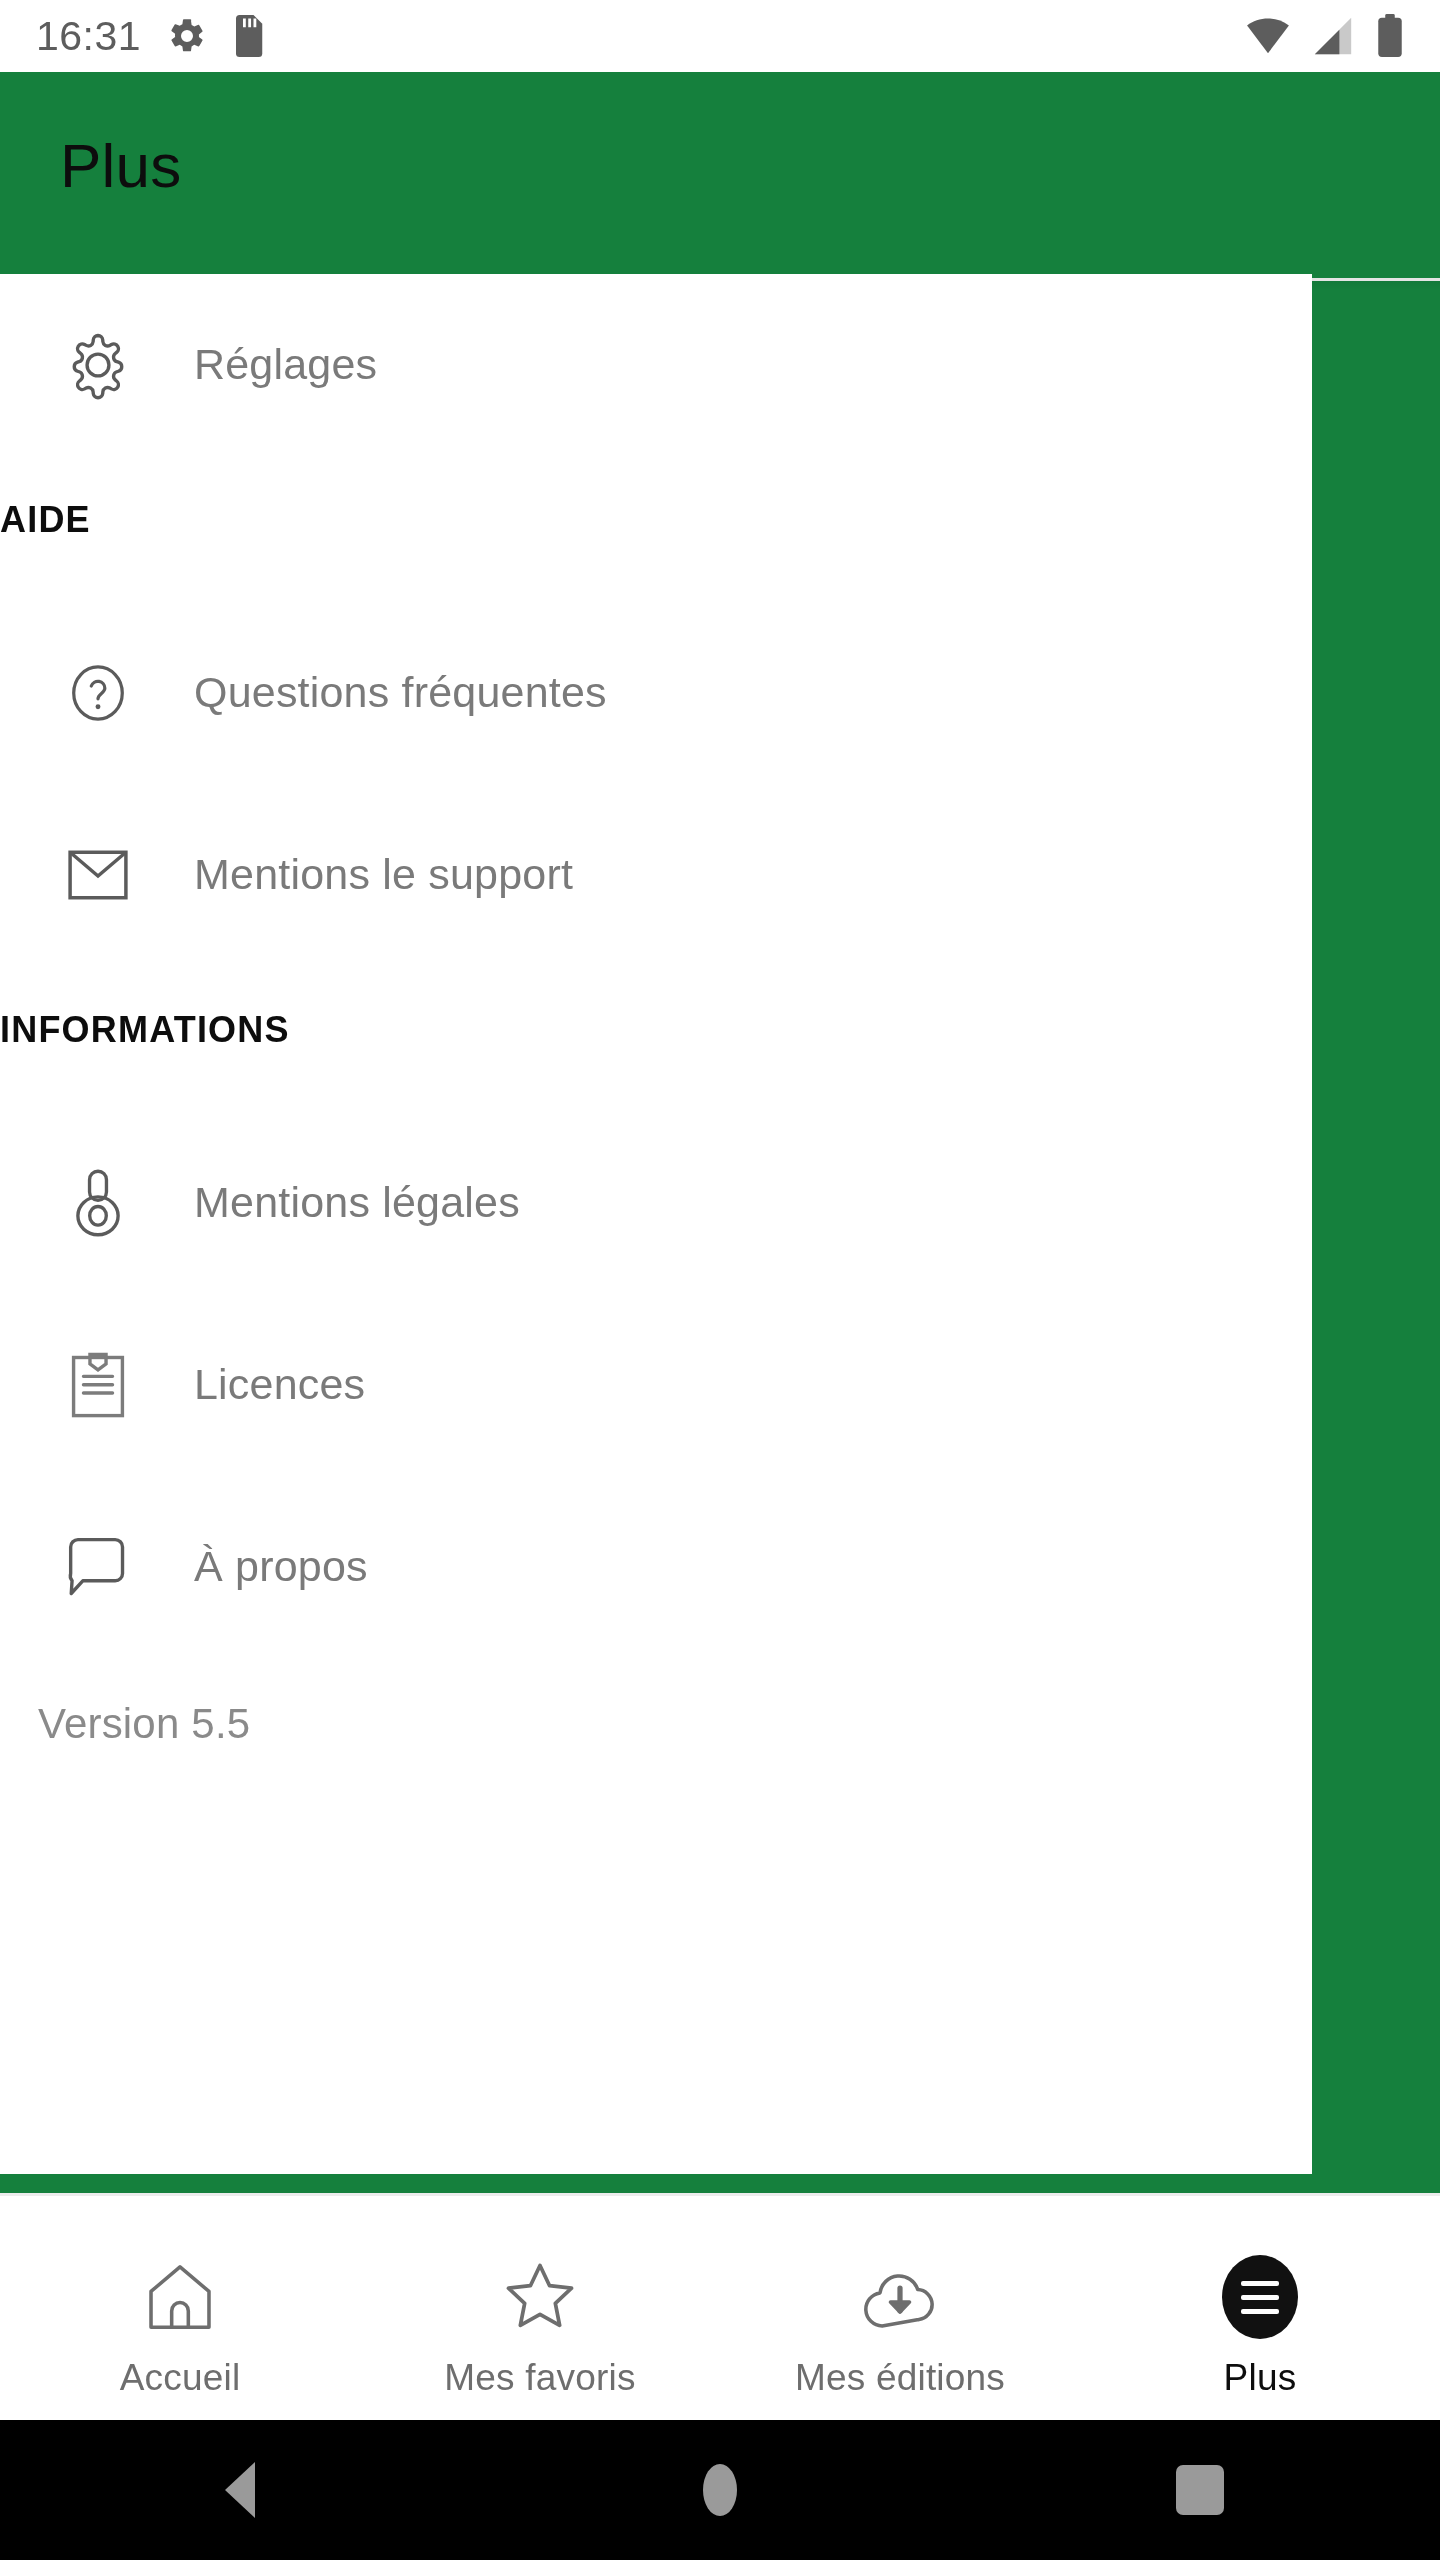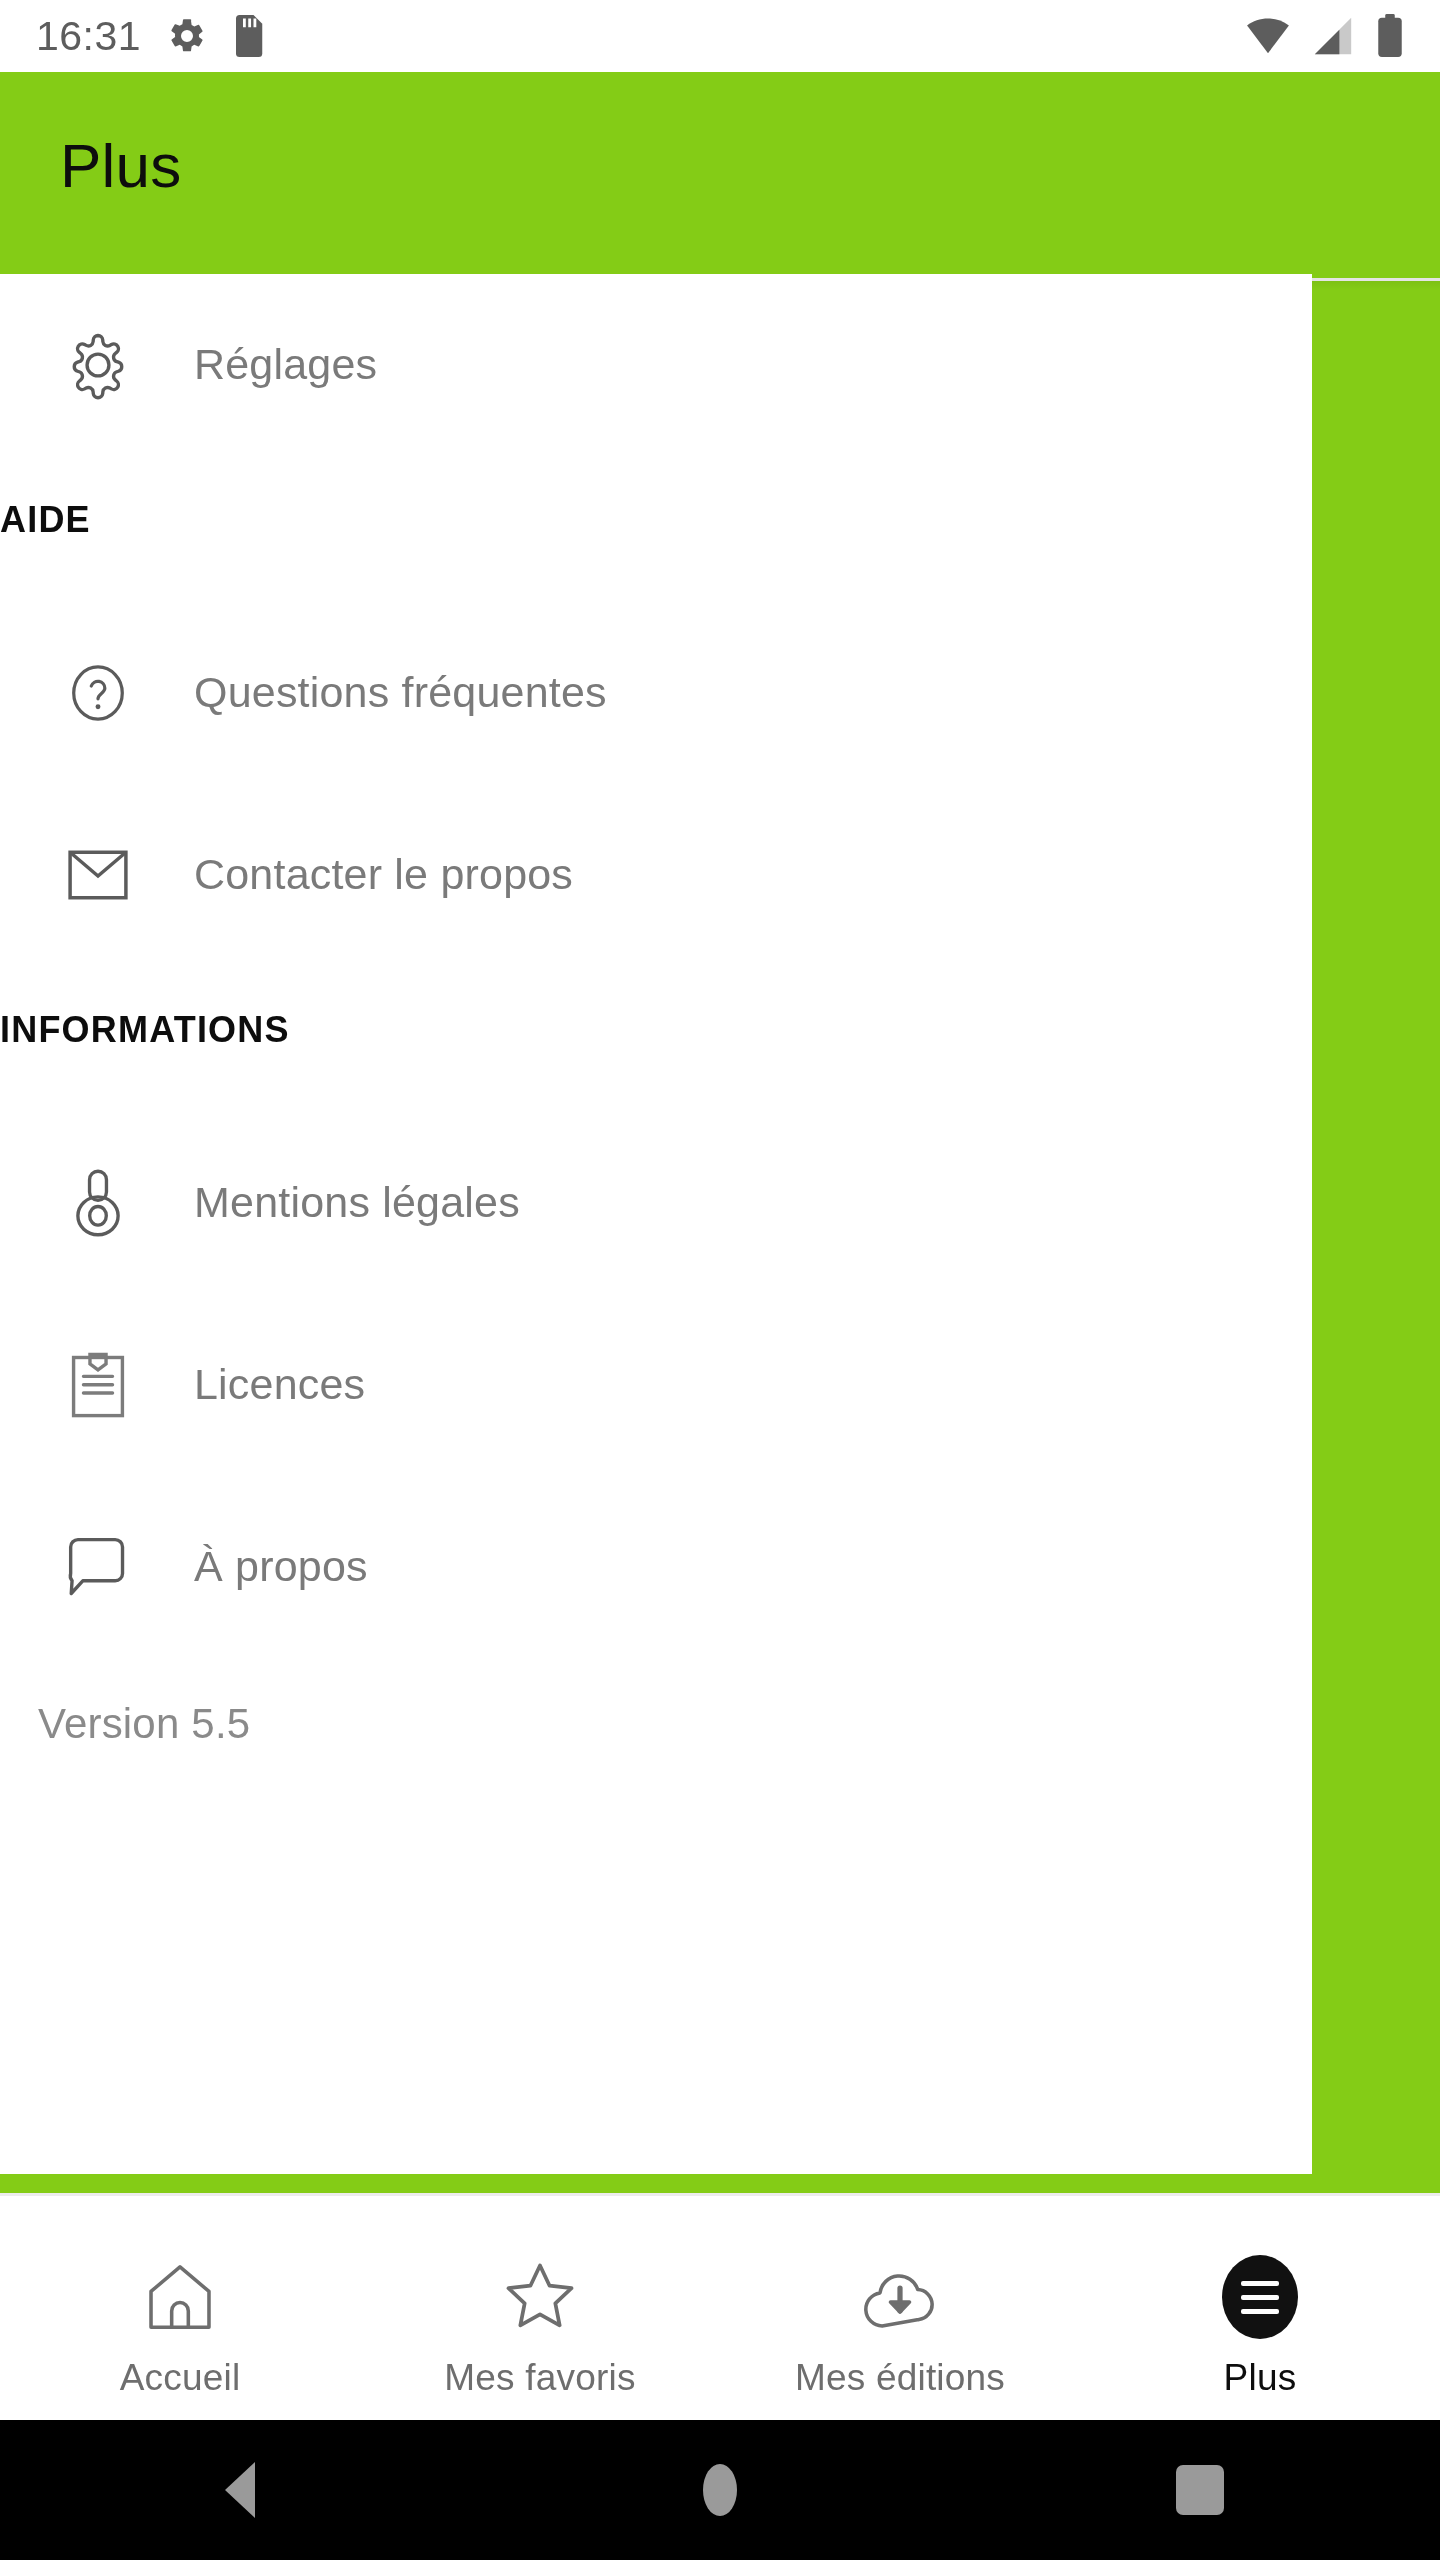--- a/index.html
+++ b/index.html
@@ -5,21 +5,21 @@
   * { margin:0; padding:0; box-sizing:border-box; }
   html, body {
     width:1440px; height:2560px;
     background:#ffffff;
     font-family:"Liberation Sans", sans-serif;
     -webkit-font-smoothing:antialiased;
   }
   .screen {
     position:relative;
     width:1440px; height:2560px;
-    background:#84cc16;
+    background:#15803d;
     overflow:hidden;
   }
 
   
   .statusbar {
     position:absolute; top:0; left:0;
     width:1440px; height:72px;
     display:flex; align-items:center;
     padding:0 36px;
     background:#ffffff;
@@ -235,21 +235,21 @@
       <div class="row-label">Questions fréquentes</div>
     </div>
 
     <div class="row">
       <div class="row-icon">
         <svg class="icon-svg" width="62" height="54" viewBox="0 0 24 20" fill="none" stroke="#5b5b5b" stroke-width="1.35">
           <rect x="1.2" y="1.2" width="21.6" height="17.6"></rect>
           <path d="M1.2 1.2 12 10.4 22.8 1.2"></path>
         </svg>
       </div>
-      <div class="row-label">Contacter le propos</div>
+      <div class="row-label">Mentions le support</div>
     </div>
 
     <div class="section-head sec-info">INFORMATIONS</div>
     <div class="gap-after-head"></div>
 
     <div class="row">
       <div class="row-icon">
         <svg class="icon-svg" width="50" height="70" viewBox="0 0 16 24" fill="none" stroke="#5b5b5b" stroke-width="1.15">
           <rect x="5.1" y="1.1" width="5.8" height="10" rx="2.9"></rect>
           <ellipse cx="8" cy="16.4" rx="6.9" ry="6.5"></ellipse>

